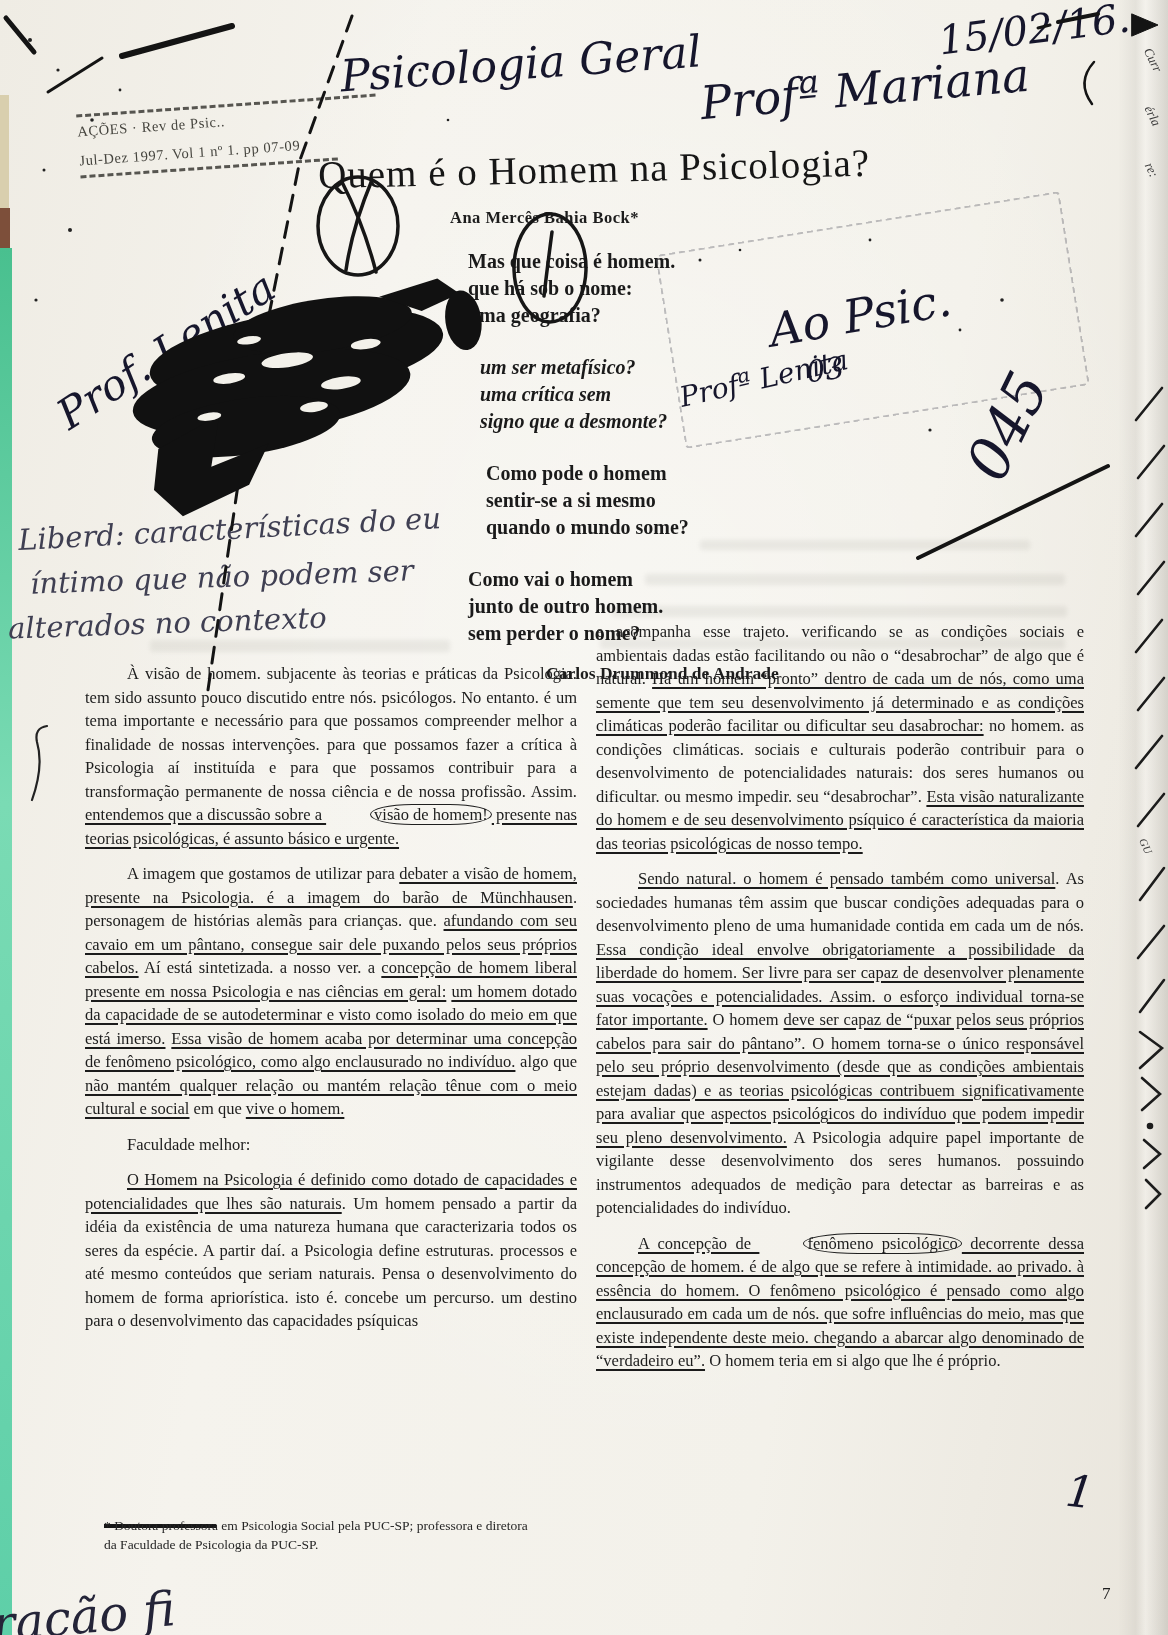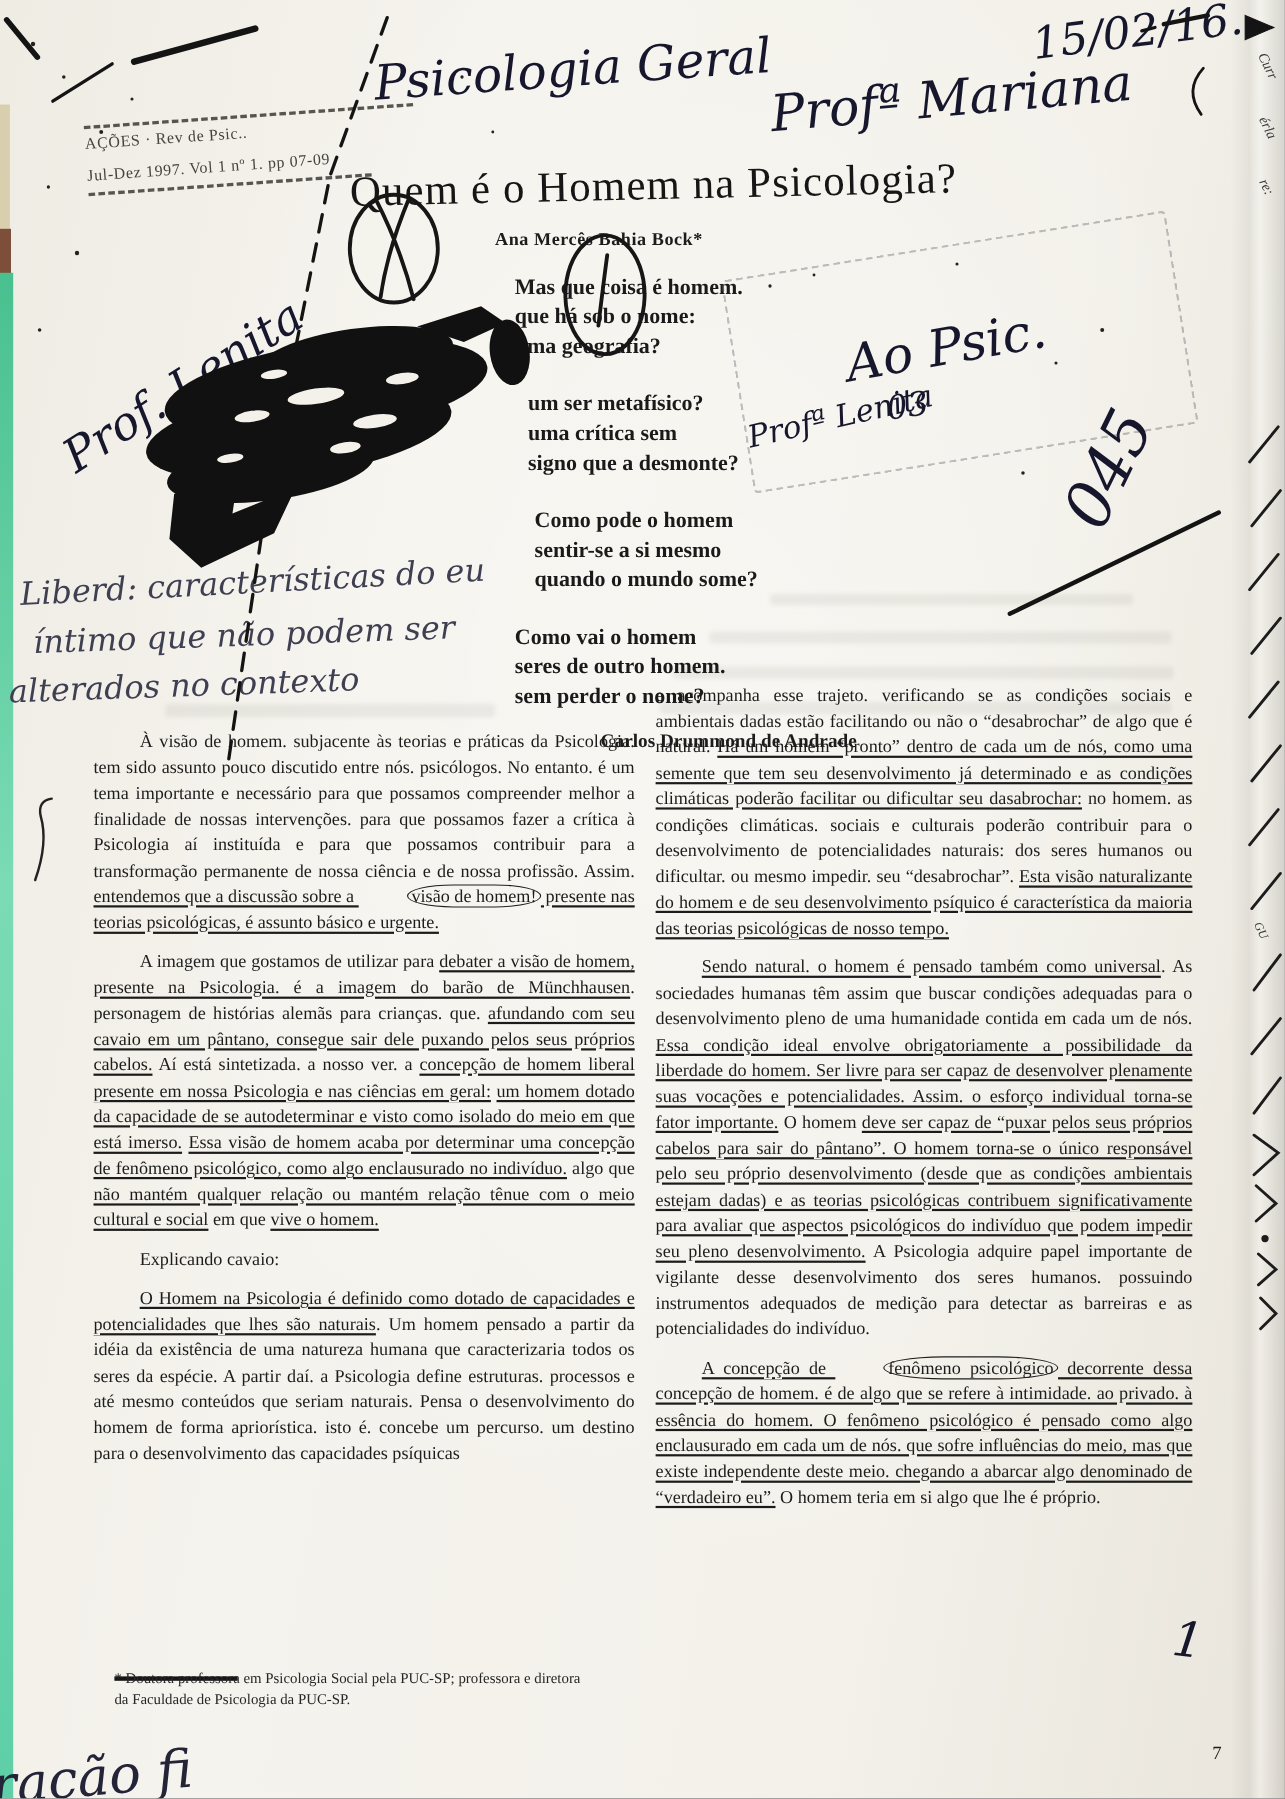--- a/index.html
+++ b/index.html
@@ -9,21 +9,21 @@
           linear-gradient(100deg, #efece4 0%, #f5f3ed 30%, #f3f1ea 70%, #e9e5dc 100%);
         font-family:"Liberation Serif", serif; color:#1c1c1c;}
   .abs{position:absolute;}
   
   .hw{font-family:"DejaVu Serif", serif;font-style:italic;color:#16162c;white-space:nowrap;}
   
   .title{font-size:39px;letter-spacing:1px;color:#161616;transform:rotate(-1.3deg);}
   .author{font-size:16.5px;font-weight:bold;letter-spacing:.5px;}
   .poem{font-size:20px;font-weight:600;line-height:27px;color:#1a1a1a;}
   .poem .stanza{margin-bottom:25px;}
-  .poem .s1{margin-left:12px;}.poem .s2{margin-left:18px;}.poem .s3{}
+  .poem .s1{margin-left:12px;font-style:italic;}.poem .s2{margin-left:18px;}.poem .s3{}
   .attrib{font-size:17.5px;font-weight:bold;}
   .col{font-size:16.5px;line-height:23.5px;text-align:justify;}
   .col p{margin:0 0 12px;}
   .col .ind{text-indent:42px;}
   .u{text-decoration:underline;text-decoration-thickness:1.7px;text-underline-offset:2.5px;text-decoration-color:#1b1b1b;}
   .box{border:1.8px solid #1f1f1f;border-radius:45%/65%;padding:0 3px;margin-left:44px;}
   .stamp1{transform:rotate(-4deg);color:#45443e;font-size:14.5px;letter-spacing:.6px;line-height:29px;}
   .stampline{border-top:3px dashed #3c3b36;opacity:.85;}
   .fnote{font-size:13.5px;line-height:19px;color:#262626;}
   .ghost{background:#8e8d84;opacity:.13;filter:blur(2px);border-radius:3px;}
@@ -72,42 +72,42 @@
         <div class="pline">uma crítica sem</div>
         <div class="pline">signo que a desmonte?</div>
       </div>
       <div class="stanza s2">
         <div class="pline">Como pode o homem</div>
         <div class="pline">sentir-se a si mesmo</div>
         <div class="pline">quando o mundo some?</div>
       </div>
       <div class="stanza s3">
         <div class="pline">Como vai  o homem</div>
-        <div class="pline">seres de outro homem.</div>
+        <div class="pline">junto de outro homem.</div>
         <div class="pline">sem perder o nome?</div>
       </div>
     </div>
   <div class="abs attrib" style="left:546px;top:640px;margin-top:23px;">Carlos Drummond de Andrade</div>
 
   <div class="abs" style="left:668px;top:222px;width:405px;height:192px;border:2px dashed rgba(95,95,105,.38);transform:rotate(-9deg);border-radius:4px;"></div>
   <div class="abs hw" style="left:768px;top:288px;font-size:46px;transform:rotate(-10deg);">Ao Psic.</div>
   <div class="abs hw" style="left:806px;top:352px;font-size:30px;transform:rotate(-8deg);">03</div>
   <div class="abs hw" style="left:678px;top:362px;font-size:28px;transform:rotate(-13deg);">Profª Lenita</div>
   <div class="abs hw" style="left:952px;top:392px;font-size:58px;transform:rotate(-64deg);">045</div>
 
   <div class="abs hw" style="left:18px;top:512px;font-size:29px;color:#3f3f52;transform:rotate(-3deg);">
     <span style="border-bottom:3px double #3f3f52;"></span><span>Liberd: características do eu</span>
   </div>
   <div class="abs hw" style="left:30px;top:560px;font-size:29px;color:#3f3f52;transform:rotate(-2deg);">íntimo que não podem ser</div>
   <div class="abs hw" style="left:8px;top:606px;font-size:29px;color:#3f3f52;transform:rotate(-2deg);">alterados no contexto</div>
 
   <div class="abs col" style="left:85px;top:662px;width:492px;">
       <p class="ind"><span>À visão de homem. subjacente às teorias e práticas da Psicologia. tem sido assunto pouco discutido entre nós. psicólogos. No entanto. é um tema importante e necessário para que possamos compreender melhor a finalidade de nossas intervenções. para que possamos fazer a crítica à Psicologia aí instituída e para que possamos contribuir para a transformação permanente de nossa ciência e de nossa profissão. Assim. </span><span class="u">entendemos que a discussão sobre a </span><span class="box">visão de homem!</span><span class="u"> presente nas teorias psicológicas, é assunto básico e urgente.</span></p>
       <p class="ind"><span>A imagem que gostamos de utilizar para </span><span class="u">debater a visão de homem, presente na Psicologia. é a imagem do barão de Münchhausen</span><span>. personagem de histórias alemãs para crianças. que. </span><span class="u">afundando com seu cavaio em um pântano, consegue sair dele puxando pelos seus próprios cabelos.</span><span> Aí está sintetizada. a nosso ver. a </span><span class="u">concepção de homem liberal presente em nossa Psicologia e nas ciências em geral:</span><span> </span><span class="u">um homem dotado da capacidade de se autodeterminar e visto como isolado do meio em que está imerso.</span><span> </span><span class="u">Essa visão de homem acaba por determinar uma concepção de fenômeno psicológico, como algo enclausurado no indivíduo.</span><span> algo que </span><span class="u">não mantém qualquer relação ou mantém relação tênue com o meio cultural e social</span><span> em que </span><span class="u">vive o homem.</span></p>
-      <p class="ind"><span>Explicando cavaio:</span></p>
+      <p class="ind"><span>Faculdade melhor:</span></p>
       <p class="ind"><span class="u">O Homem na Psicologia é definido como dotado de capacidades e potencialidades que lhes são naturais</span><span>. Um homem pensado a partir da idéia da existência de uma natureza humana que caracterizaria todos os seres da espécie. A partir daí. a Psicologia define estruturas. processos e até mesmo conteúdos que seriam naturais. Pensa o desenvolvimento do homem de forma apriorística. isto é. concebe um percurso. um destino para o desenvolvimento das capacidades psíquicas</span></p>
     </div>
   <div class="abs col" style="left:596px;top:620px;width:488px;">
       <p><span>e acompanha esse trajeto. verificando se as condições sociais e ambientais dadas estão facilitando ou não o “desabrochar” de algo que é natural. </span><span class="u">Há um homem “pronto” dentro de cada um de nós, como uma semente que tem seu desenvolvimento já determinado e as condições climáticas poderão facilitar ou dificultar seu dasabrochar:</span><span> no homem. as condições climáticas. sociais e culturais poderão contribuir para o desenvolvimento de potencialidades naturais: dos seres humanos ou dificultar. ou mesmo impedir. seu “desabrochar”. </span><span class="u">Esta visão naturalizante do homem e de seu desenvolvimento psíquico é característica da maioria das teorias psicológicas de nosso tempo.</span></p>
       <p class="ind"><span class="u">Sendo natural. o homem é pensado também como universal</span><span>. As sociedades humanas têm assim que buscar condições adequadas para o desenvolvimento pleno de uma humanidade contida em cada um de nós. </span><span class="u">Essa condição ideal envolve obrigatoriamente a possibilidade da liberdade do homem. Ser livre para ser capaz de desenvolver plenamente suas vocações e potencialidades. Assim. o esforço individual torna-se fator importante.</span><span> O homem </span><span class="u">deve ser capaz de “puxar pelos seus próprios cabelos para sair do pântano”. O homem torna-se o único responsável pelo seu próprio desenvolvimento (desde que as condições ambientais estejam dadas) e as teorias psicológicas contribuem significativamente para avaliar que aspectos psicológicos do indivíduo que podem impedir seu pleno desenvolvimento.</span><span> A Psicologia adquire papel importante de vigilante desse desenvolvimento dos seres humanos. possuindo instrumentos adequados de medição para detectar as barreiras e as potencialidades do indivíduo.</span></p>
       <p class="ind"><span class="u">A concepção de </span><span class="box">fenômeno psicológico</span><span class="u"> decorrente dessa concepção de homem. é de algo que se refere à intimidade. ao privado. à essência do homem. O fenômeno psicológico é pensado como algo enclausurado em cada um de nós. que sofre influências do meio, mas que existe independente deste meio. chegando a abarcar algo denominado de “verdadeiro eu”.</span><span> O homem teria em si algo que lhe é próprio.</span></p>
     </div>
 
   <div class="abs" style="left:104px;top:1524px;width:112px;height:4px;background:#161616;"></div>
   <div class="abs fnote" style="left:104px;top:1516px;width:470px;">

